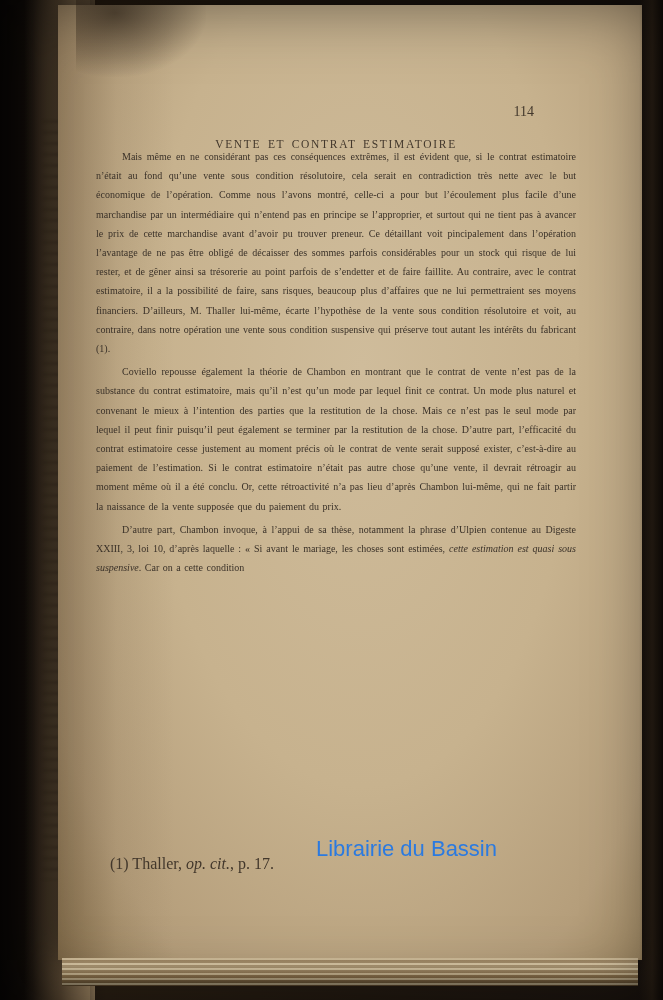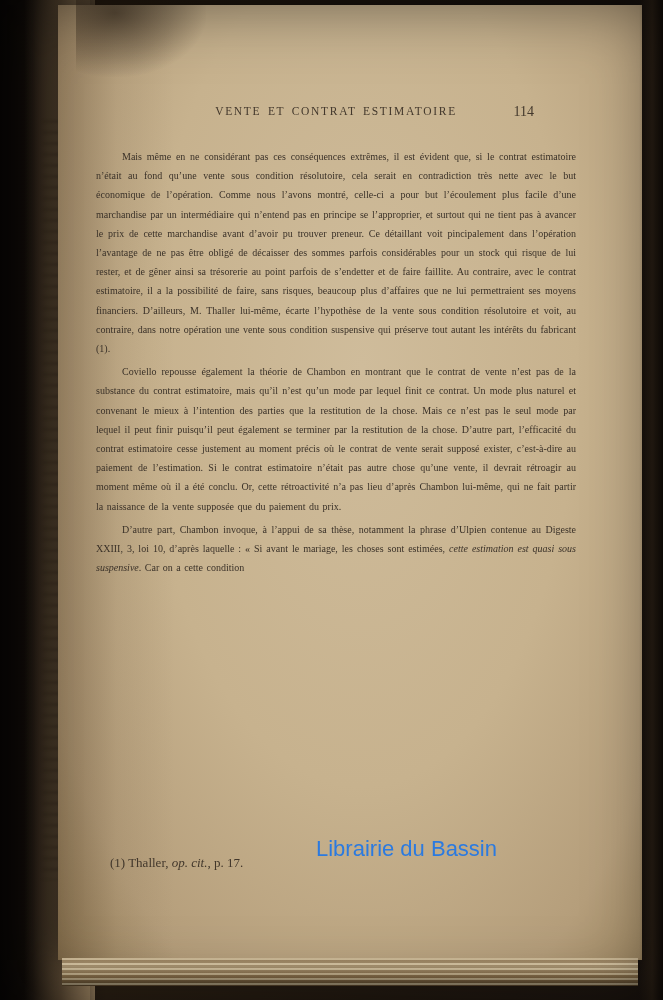--- a/index.html
+++ b/index.html
@@ -35,36 +35,36 @@
   }
   .corner-stain {
     position:absolute; left:18px; top:-8px; width:130px; height:80px;
     background: radial-gradient(ellipse at 30% 20%, rgba(35,24,14,0.6) 0%, rgba(35,24,14,0.25) 45%, rgba(0,0,0,0) 72%);
   }
   .page-header {
     position:absolute; left:34px; top:100px; width:488px; height:20px;
   }
   .running-title {
     display:block; text-align:center;
-    font-size:11.5px; letter-spacing:1.7px; word-spacing:2px; color:#43382c;
+    font-size:11.5px; letter-spacing:1.7px; word-spacing:2px; color:#43382c;margin-top:33px;
   }
   .page-number {
     position:absolute; right:46px; top:-1px; font-size:14px; color:#43382c;
   }
   .text-block {
     position:absolute; left:34px; top:138px; width:488px; height:706px; overflow:hidden;
   }
   .para {
     margin:4px; font-size:10px; line-height:19.2px; text-align:justify;
     text-indent:26px; word-spacing:1px; color:#3a3128;
   }
   .para em { font-style:italic; }
   .footnote {
     position:absolute; left:34px; top:850px; width:320px;
-    font-size:13px; color:#42372b; text-indent:18px;
+    font-size:16px; color:#42372b; text-indent:18px;
   }
   .footnote em { font-style:italic; }
   
   .page-edges {
     position:absolute; left:62px; top:958px; width:576px; height:28px;
     background:
       repeating-linear-gradient(180deg,
         rgba(235,220,185,0.5) 0px, rgba(235,220,185,0.5) 2px,
         rgba(120,95,60,0.4) 2px, rgba(120,95,60,0.4) 5px),
       linear-gradient(180deg, #b49c78 0%, #d2bf9c 30%, #8a7350 65%, #2e2315 100%);

